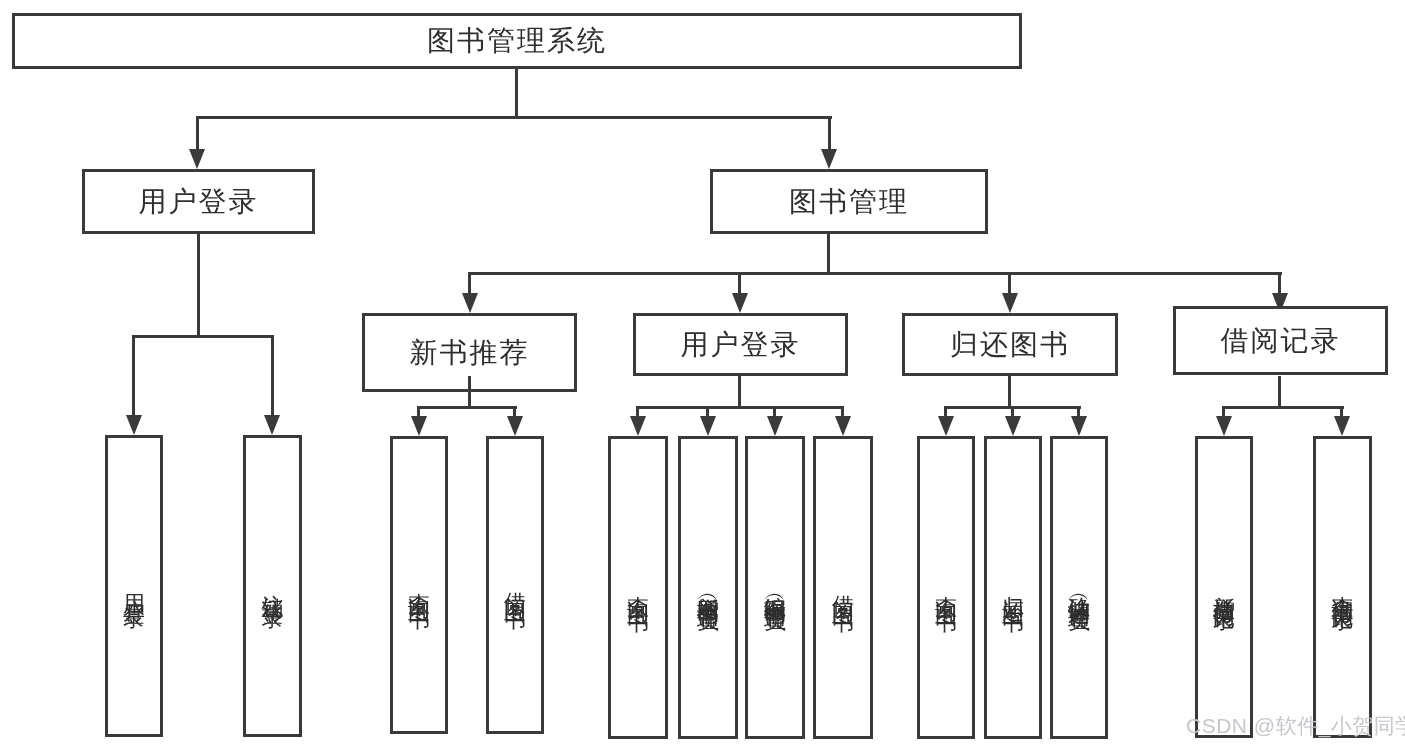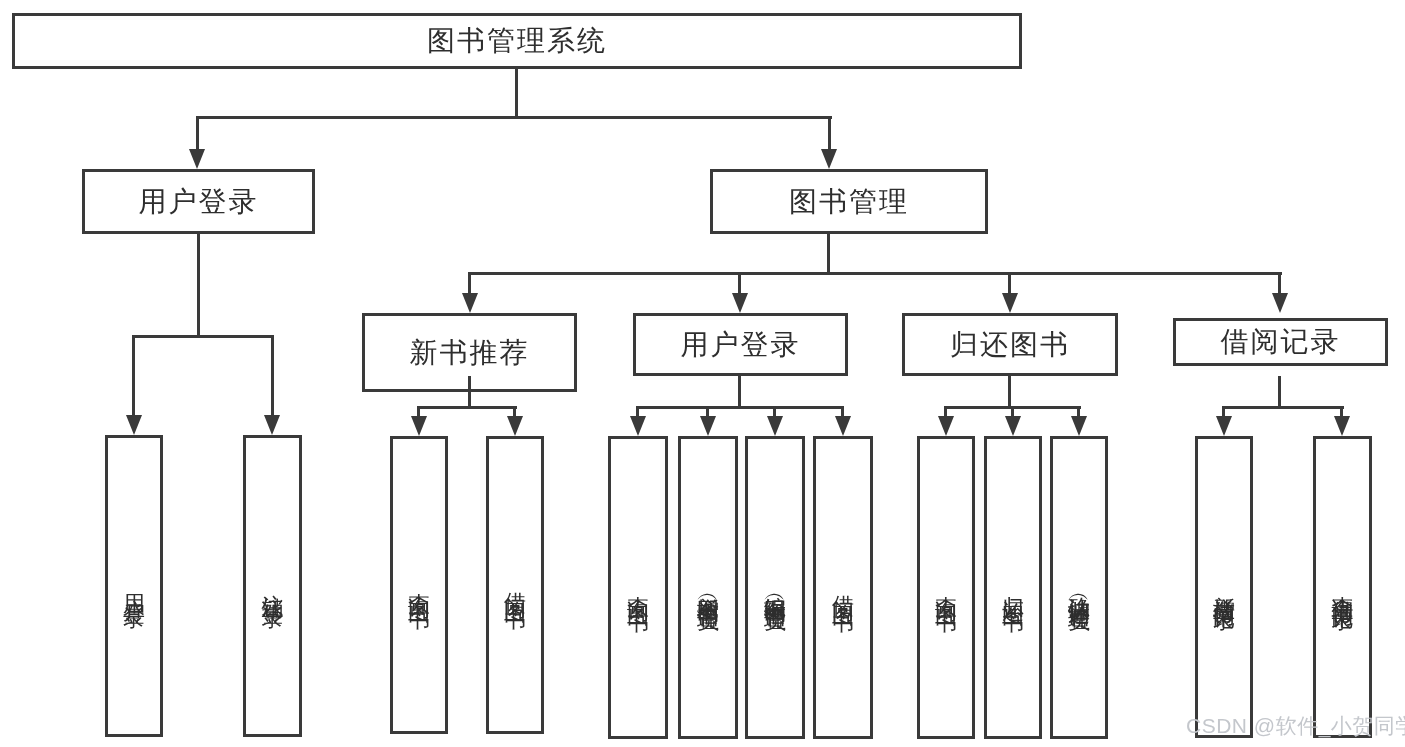--- a/index.html
+++ b/index.html
@@ -100,21 +100,21 @@
 
   <div class="node" style="left:362px;top:313px;width:215px;height:79px">
     <span>新书推荐</span>
   </div>
   <div class="node" style="left:633px;top:313px;width:215px;height:63px">
     <span>用户登录</span>
   </div>
   <div class="node" style="left:902px;top:313px;width:216px;height:63px">
     <span>归还图书</span>
   </div>
-  <div class="node" style="left:1173px;top:318px;width:215px;height:48px">
+  <div class="node" style="left:1173px;top:306px;width:215px;height:69px">
     <span>借阅记录</span>
   </div>
 
   <div class="vline" style="left:468px;top:376px;height:33px"></div>
   <div class="hline" style="left:417px;top:406px;width:100px"></div>
   <div class="vline" style="left:417px;top:406px;height:12px"></div>
   <div class="arrow" style="left:411px;top:416px"></div>
   <div class="vline" style="left:513px;top:406px;height:12px"></div>
   <div class="arrow" style="left:507px;top:416px"></div>
 

